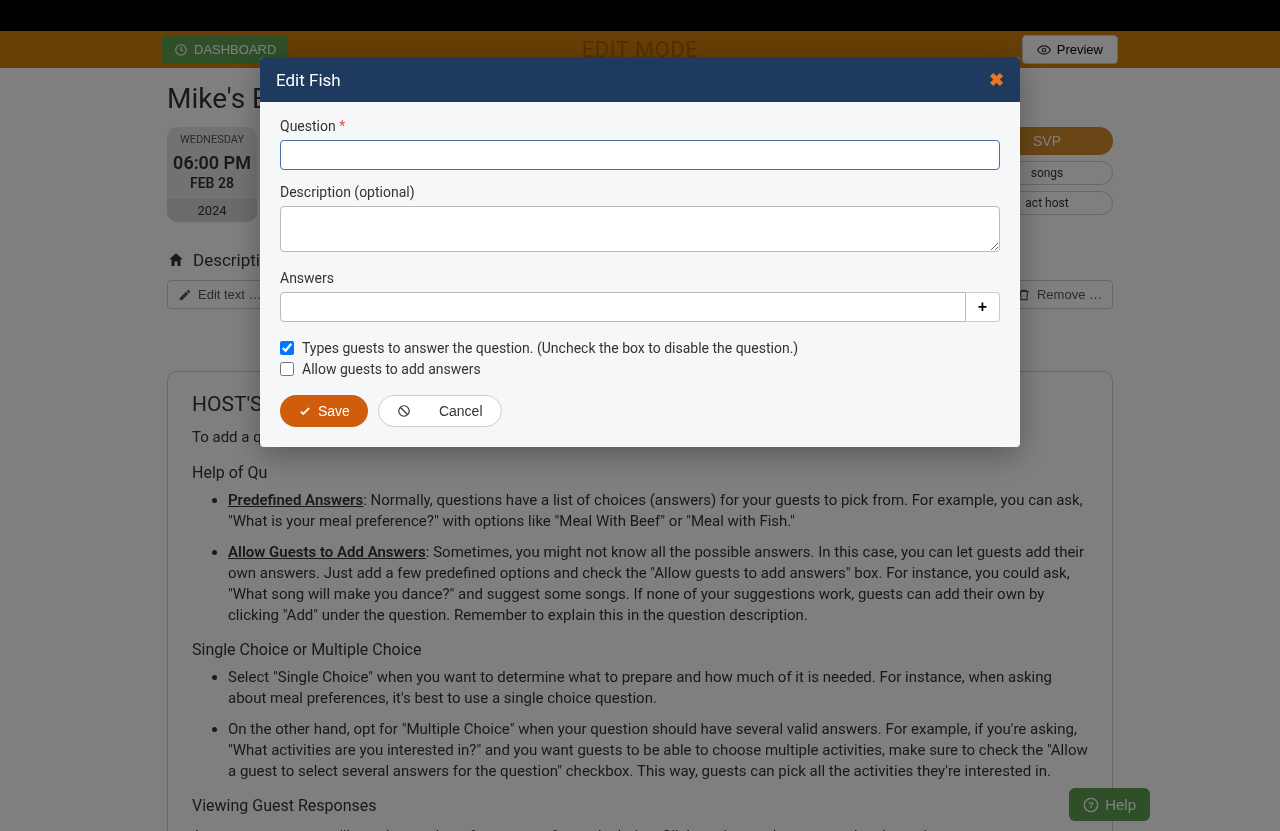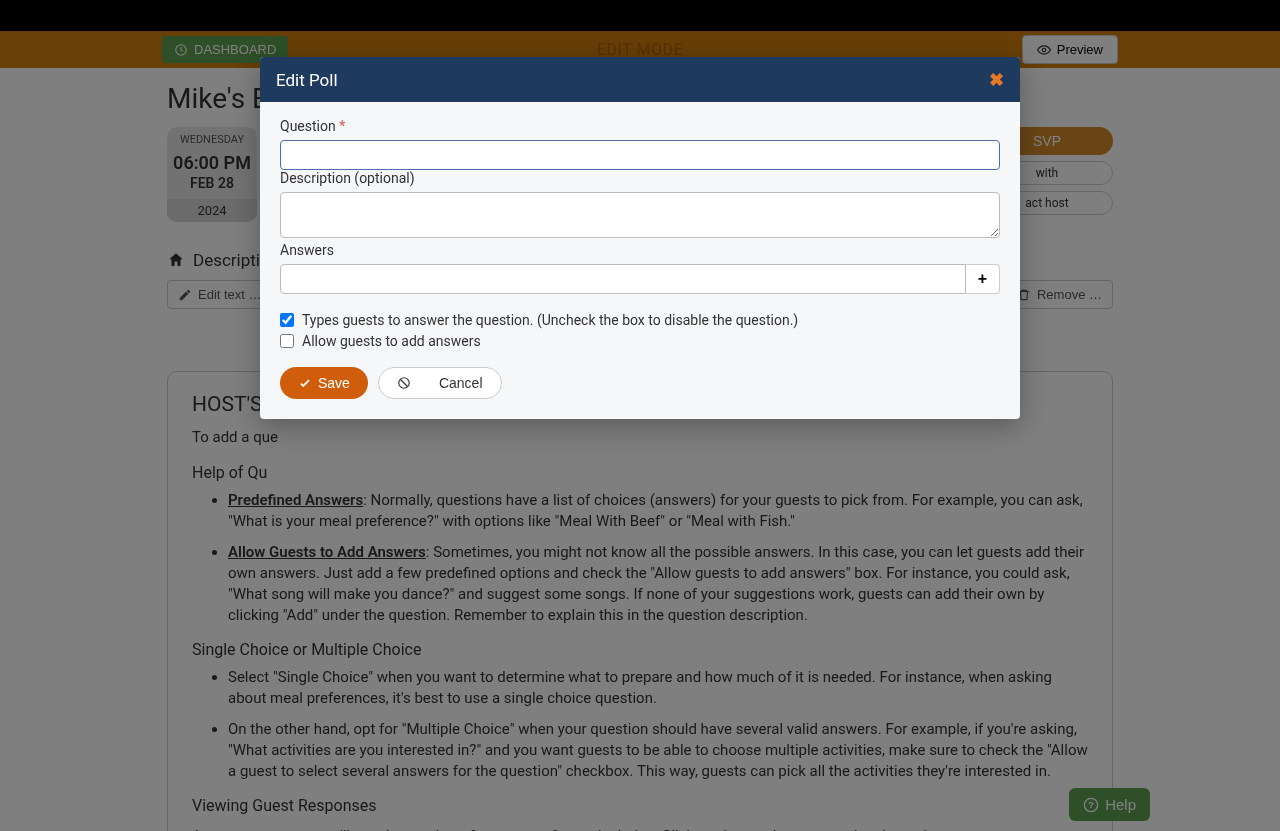--- a/index.html
+++ b/index.html
@@ -2,21 +2,21 @@
 <html><head>
 <meta charset="utf-8">
 <style>
 * { box-sizing: border-box; margin: 0; padding: 0; }
 body { font-family: -apple-system, BlinkMacSystemFont, "Segoe UI", Roboto, Helvetica, Arial, sans-serif; font-size: 15px; color: #333; background: #fff; overflow: hidden; width: 1280px; height: 831px; position: relative; }
 
 .topbar-black { height: 31px; background: #000; width: 100%; }
 
 .editbar { height: 37px; background: #d07e0c; display: flex; align-items: center; padding: 0 12px; position: relative; gap: 36px; }
 .dashboard-btn { background: #5c9f4f; color: #fff; border: none; padding: 6px 12px; border-radius: 4px; font-size: 13px; display: flex; align-items: center; gap: 6px; margin-left: 150px; }
-.edit-mode-label { position: absolute; left: 50%; transform: translateX(-50%); font-size: 16px; font-weight: 400; color: #a95f00; letter-spacing: 0.5px; }
+.edit-mode-label { position: absolute; left: 50%; transform: translateX(-50%); font-size: 22px; font-weight: 400; color: #a95f00; letter-spacing: 0.5px; }
 .preview-btn { margin-left: auto; margin-right: 150px; background: #fff; border: 1px solid #ccc; padding: 6px 14px; border-radius: 4px; font-size: 13px; display: flex; align-items: center; gap: 6px; }
 
 .page { padding: 14px 167px 0; }
 .title { font-size: 28px; font-weight: 400; margin-bottom: 12px; }
 
 .toprow { display: flex; gap: 12px; align-items: flex-start; }
 .date-card { background: #e5e5e5; border-radius: 10px; width: 90px; text-align: center; padding: 6px 4px 8px; }
 .date-card .dow { font-size: 11px; color: #555; }
 .date-card .time { font-size: 18px; font-weight: 600; margin-top: 6px; }
 .date-card .md { font-size: 14px; font-weight: 600; margin-top: 2px; }
@@ -39,21 +39,21 @@
 .panel li { margin: 4px 0 10px; line-height: 1.4; }
 .panel li b { font-weight: 600; text-decoration: underline; }
 
 .help-btn { position: fixed; bottom: 10px; right: 130px; background: #5c9f4f; color: #fff; border: none; border-radius: 6px; padding: 8px 14px; font-size: 15px; display: flex; align-items: center; gap: 6px; }
 
 .overlay { position: fixed; inset: 0; background: rgba(0,0,0,0.5); display: flex; justify-content: center; align-items: flex-start; }
 .modal { width: 760px; background: #f6f7f8; border-radius: 4px; margin-top: 57px; box-shadow: 0 8px 30px rgba(0,0,0,0.3); }
 .modal-header { background: #1f3a5f; color: #fff; padding: 12px 16px; border-radius: 4px 4px 0 0; font-size: 17px; display: flex; justify-content: space-between; align-items: center; }
 .modal-header .close { color: #e67828; font-size: 18px; font-weight: bold; cursor: pointer; }
 .modal-body { padding: 16px 20px 20px; }
-.form-group { margin-bottom: 0; }
+.form-group { margin-bottom: 14px; }
 .form-label { display: block; font-size: 14px; margin-bottom: 6px; }
 .req { color: #d9534f; }
 .form-control { width: 100%; border: 1px solid #bbb; border-radius: 4px; padding: 6px 8px; font-size: 14px; }
 textarea.form-control { height: 46px; resize: both; }
 .question-input { border: 1px solid #4a6fa5; background: #fff; }
 .answers-row { display: flex; }
 .answers-row input { flex: 1; border-radius: 4px 0 0 4px; }
 .plus-btn { width: 34px; border: 1px solid #ccc; border-left: none; background: #fff; border-radius: 0 4px 4px 0; font-size: 16px; font-weight: bold; }
 .check-row { display: flex; align-items: center; gap: 8px; margin: 5px 0; font-size: 14px; }
 .check-row input { width: 14px; height: 14px; }
@@ -92,21 +92,21 @@
 
   <div class="toprow">
     <div class="date-card">
       <div class="dow">WEDNESDAY</div>
       <div class="time">06:00 PM</div>
       <div class="md">FEB 28</div>
       <div class="yr">2024</div>
     </div>
     <div class="rsvp-col">
       <button class="rsvp-btn">SVP</button>
-      <div class="pill">with</div>
+      <div class="pill">songs</div>
       <div class="pill">act host</div>
     </div>
   </div>
 
   <div class="desc-icon-row">
     <svg class="ico" style="width:18px;height:18px" viewBox="0 0 24 24" fill="#333">
         <path d="M12 3l9 8h-3v9h-4v-6H10v6H6v-9H3z"></path>
       </svg>
     <span>Description</span>
   </div>
@@ -149,21 +149,21 @@
   <svg class="ico" style="width:16px;height:16px" viewBox="0 0 24 24" fill="#fff">
       <circle cx="12" cy="12" r="10" fill="none" stroke="#fff" stroke-width="2"></circle>
       <text x="12" y="17" text-anchor="middle" font-size="14" fill="#fff" font-weight="bold">?</text>
     </svg>
   <span>Help</span>
 </button>
 
 <div class="overlay">
   <div class="modal">
     <div class="modal-header">
-      <span>Edit Poll</span>
+      <span>Edit Fish</span>
       <span class="close">✖</span>
     </div>
     <div class="modal-body">
       <div class="form-group">
         <label class="form-label"><span>Question</span> <span class="req">*</span></label>
         <input type="text" class="form-control question-input" style="">
       </div>
       <div class="form-group">
         <label class="form-label">Description (optional)</label>
         <textarea class="form-control" style=""></textarea>

